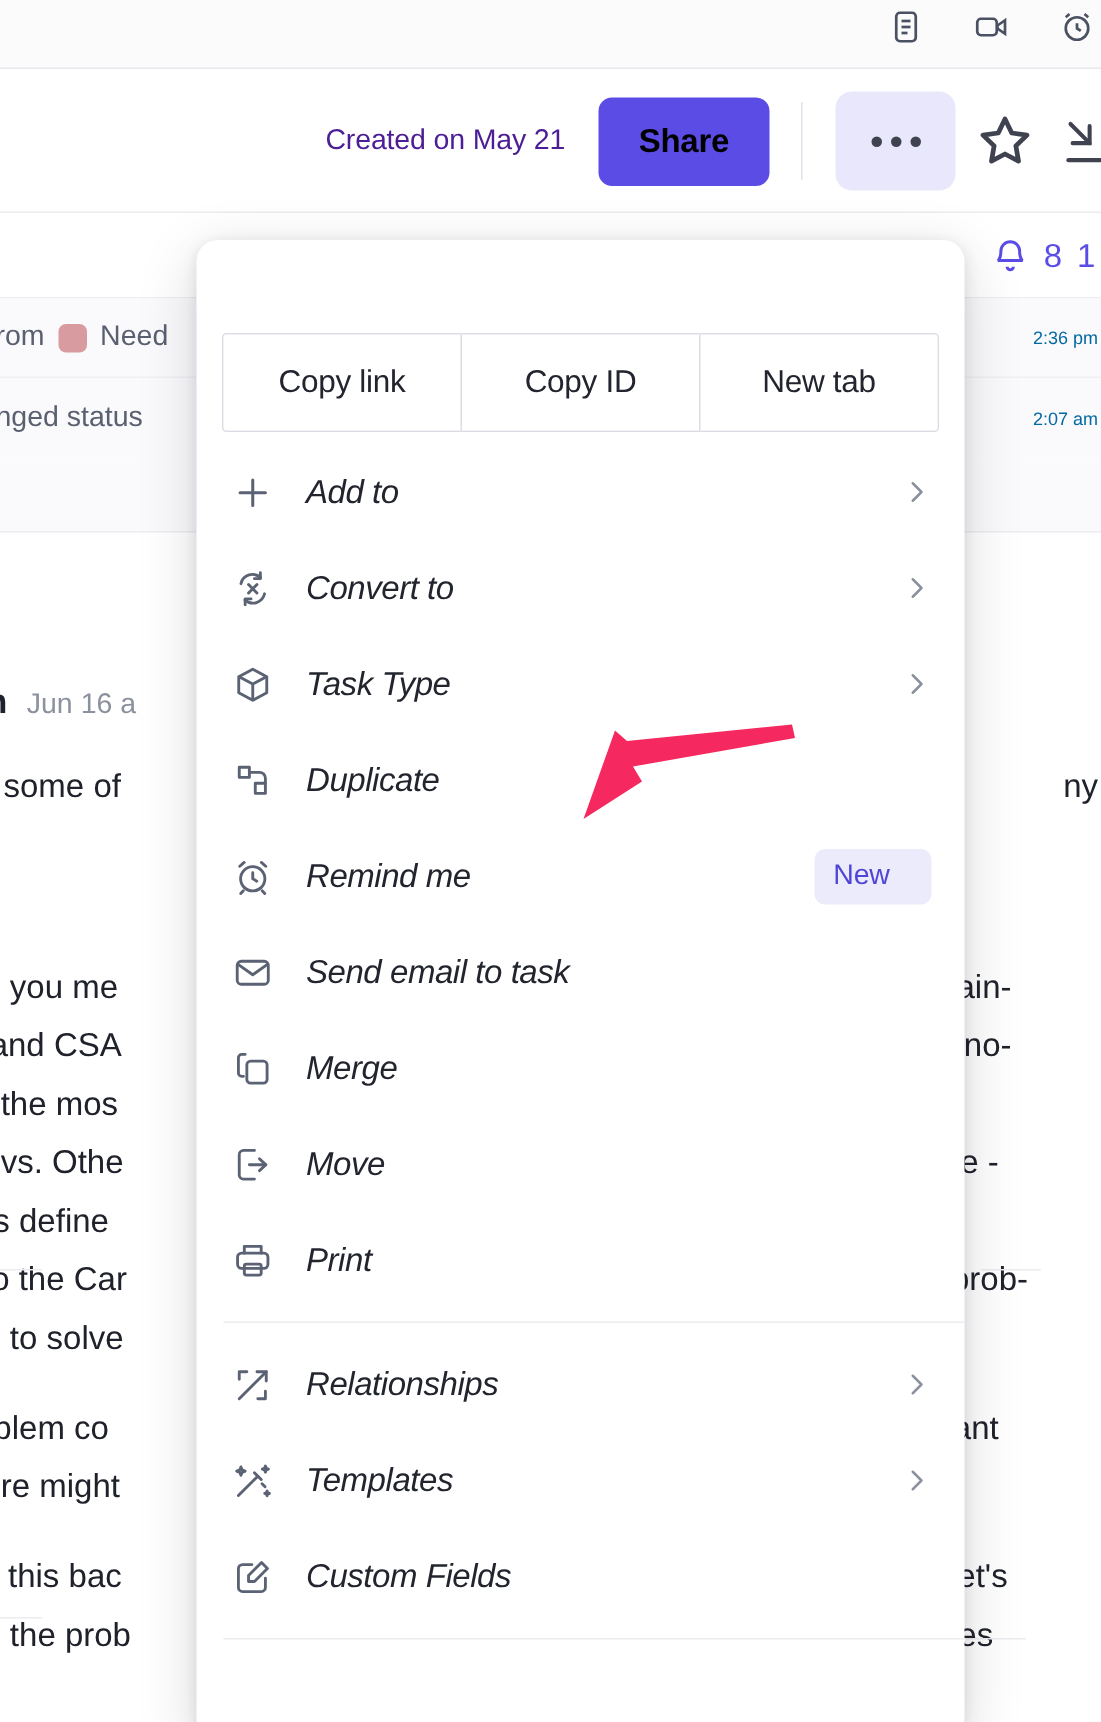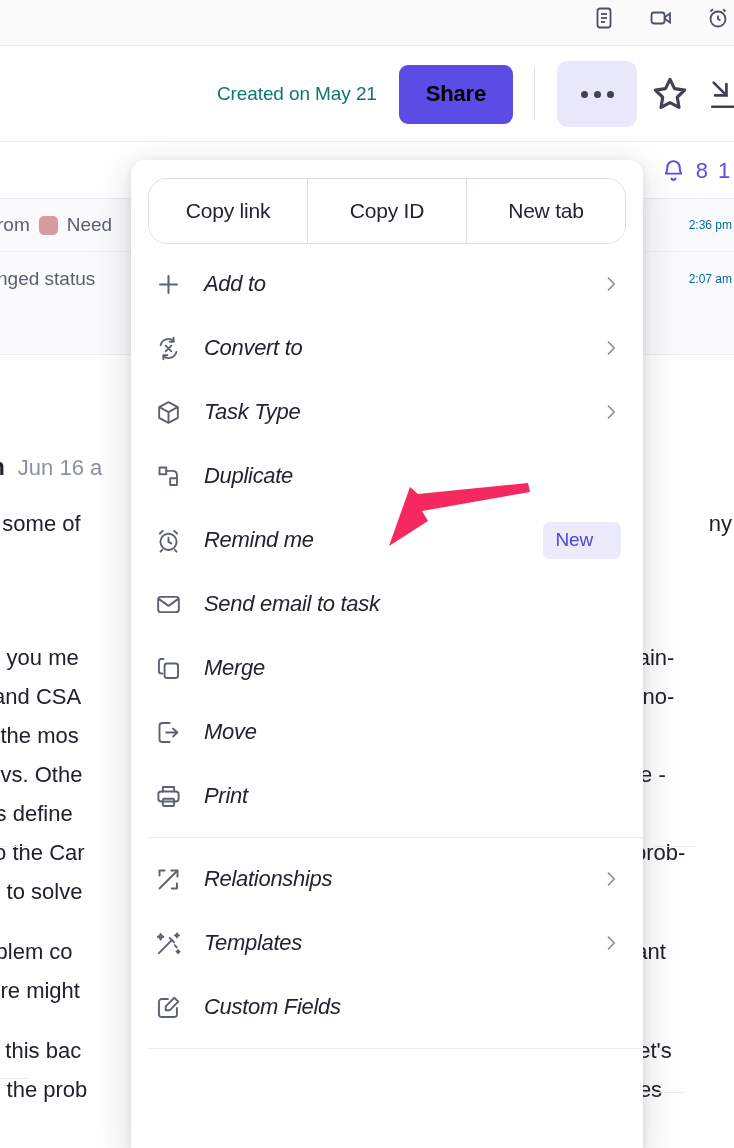--- a/index.html
+++ b/index.html
@@ -30,21 +30,21 @@
 
   
   .doc-header {
     position: absolute; left: 0; top: 47px; width: 734px; height: 95px;
     background: #ffffff;
     border-bottom: 1px solid #ebebf0;
     display: flex; align-items: center; justify-content: flex-end;
     padding-right: 0px;
   }
   .created-on {
-    font-size: 19px; color: #0f766e; letter-spacing: -0.1px;
+    font-size: 19px; color: #4c1d95; letter-spacing: -0.1px;
     margin-right: 22px; white-space: nowrap; margin-left: 43px;
   }
   .share-btn {
     background: #5b4ce6; color: #000000;
     font-size: 22px; font-weight: 700;
     border: none; border-radius: 9px;
     padding: 18px 27px 19px 27px;
     line-height: 1; cursor: pointer; letter-spacing: -0.2px;
   }
   .hdr-divider {
@@ -82,39 +82,40 @@
   .act-row.first { border-bottom: 1px solid #f0f0f4; }
   .act-left { display: flex; align-items: center; gap: 9px; white-space: nowrap; margin-left: -3px; }
   .status-chip { width: 19px; height: 19px; border-radius: 5px; background: #d89ca0; display:inline-block; }
   .act-time { color: #0369a1; font-size: 12px; white-space: nowrap; }
   .act-spacer { height: 50px; background: #fafafc; border-bottom: 1px solid #ededf2; }
 
   
   .comment-block { position: absolute; left: 0; top: 430px; width: 734px; padding: 0; }
   .comment-head { display: flex; align-items: baseline; gap: 13px; padding: 24px 0 0 0; }
   .comment-author { font-size: 23px; font-weight: 700; color: #20222b; white-space: nowrap; margin-left: -22px; }
-  .comment-date { font-size: 22px; color: #8c919f; white-space: nowrap; }
+  .comment-date { font-size: 19px; color: #8c919f; white-space: nowrap; }
   .para { font-size: 22px; color: #20222b; line-height: 39px; white-space: nowrap; }
   .p1 { position: absolute; top: 74px; left: -16px; }
   .p1b { position: absolute; top: 74px; right: 2px; }
   .hr-bg { position: absolute; height: 1px; background: #ececf1; }
 
   
   .menu {
     position: absolute; left: 131px; top: 160px; width: 512px; height: 1000px;
     background: #ffffff;
     border-radius: 14px;
     box-shadow: 0 10px 40px rgba(20,22,40,.15), 0 2px 10px rgba(20,22,40,.10);
     overflow: hidden;
     z-index: 20;
   }
   .seg-wrap { padding: 18px 17px 8px 17px; }
   .segmented {
-    display: flex; border: 1px solid #dcdce4; border-radius: 19px; overflow: hidden;
+    display: flex; border: 1px solid #dcdce4; border-radius: 3px; overflow: hidden;
     height: 66px;
+    margin-top: 44px;
   }
   .seg-item {
     flex: 1; display: flex; align-items: center; justify-content: center;
     font-size: 21px; color: #22242e; cursor: pointer; letter-spacing: -0.2px;
     background: #fff;
   }
   .seg-item + .seg-item { border-left: 1px solid #dcdce4; }
 
   .mrow {
     height: 64px; display: flex; align-items: center;

